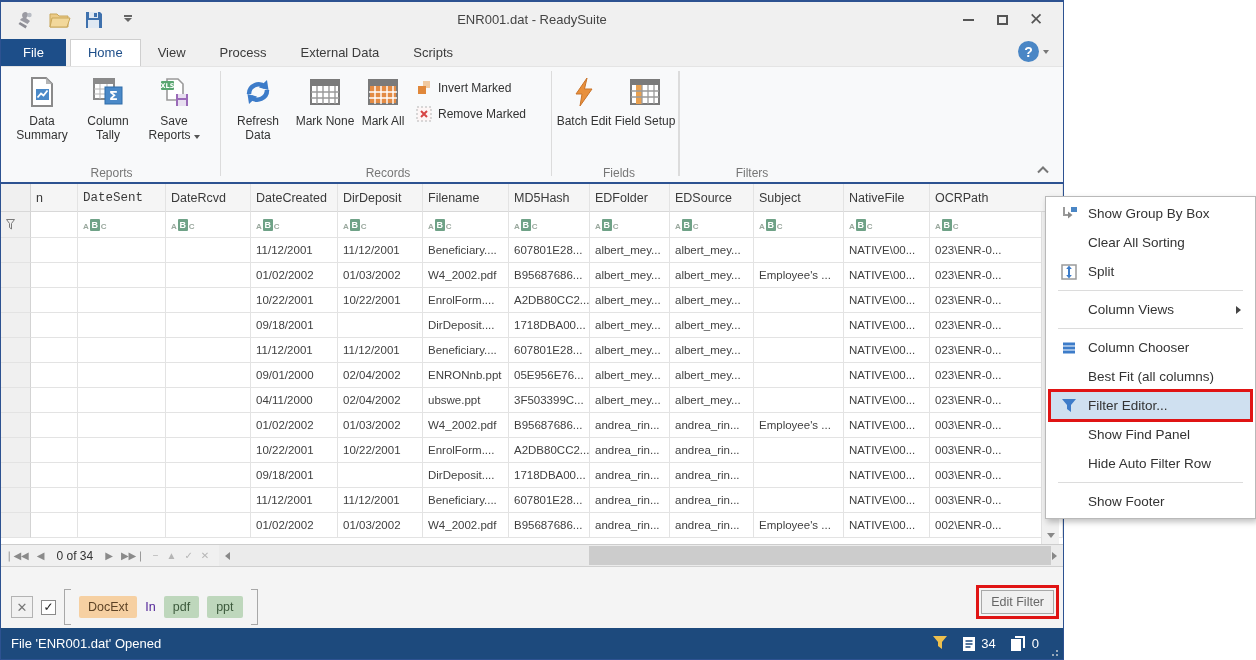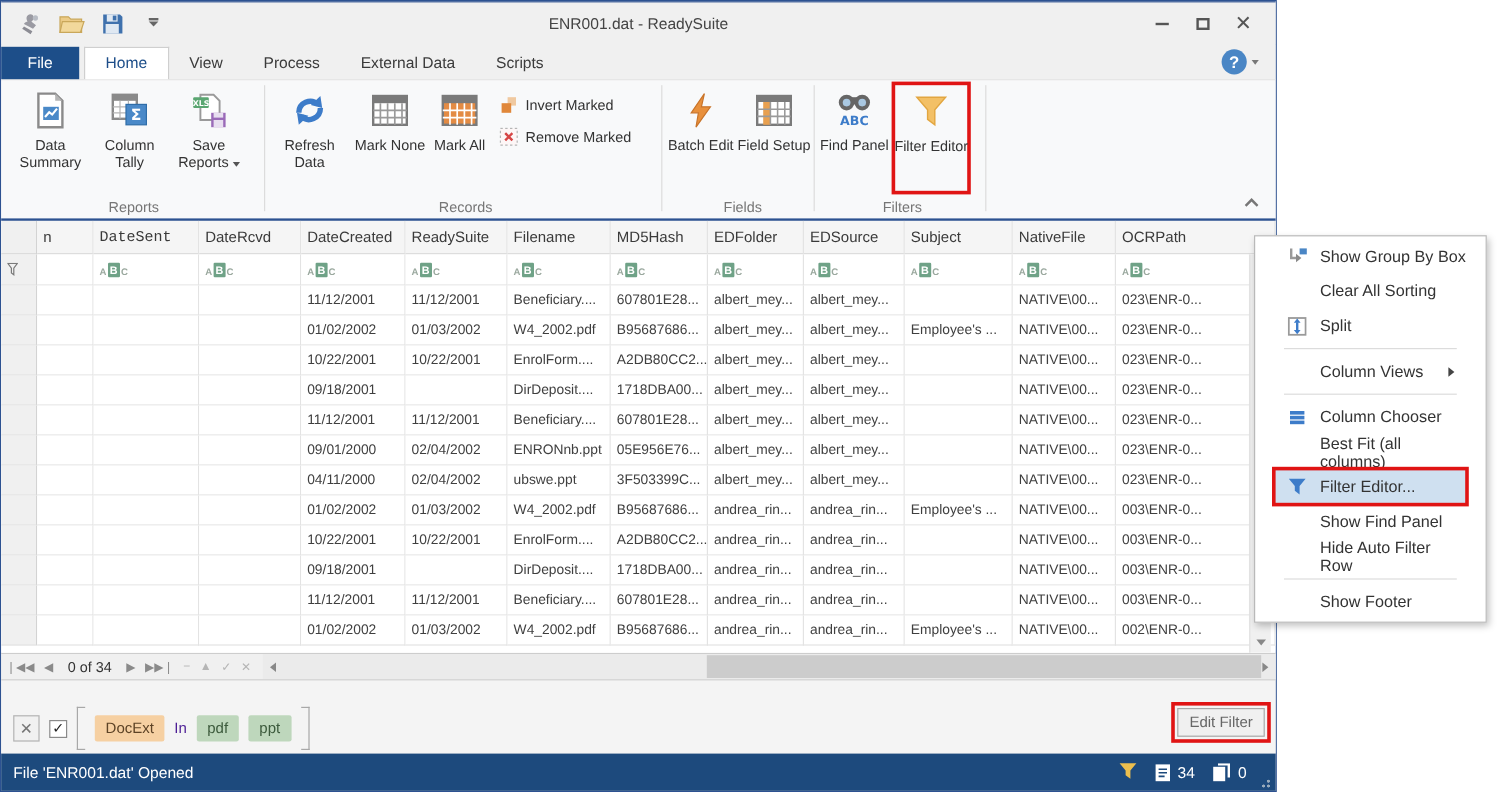--- a/index.html
+++ b/index.html
@@ -90,21 +90,21 @@
   
   .statusbar { height:31px; background:#1d4a7d; display:flex; align-items:center; color:#fff; font-size:13px; padding:0 10px; position:relative; }
   .sbicons { margin-left:auto; display:flex; align-items:center; gap:14px; padding-right:14px; }
   .sbitem { display:flex; align-items:center; gap:5px; font-size:13px; color:#fff; }
   .grip { position:absolute; right:2px; bottom:2px; width:10px; height:10px; background:
     radial-gradient(circle at 2px 8px,#9ab 1px,transparent 1.5px),
     radial-gradient(circle at 6px 8px,#9ab 1px,transparent 1.5px),
     radial-gradient(circle at 6px 4px,#9ab 1px,transparent 1.5px); }
 
   
-  .menu { position:absolute; left:1045px; top:196px; width:194px; background:#fff; border:1px solid #b9b9b9; box-shadow:2px 3px 6px rgba(0,0,0,.25); padding:2px 16px; }
+  .menu { position:absolute; left:1045px; top:196px; width:211px; background:#fff; border:1px solid #b9b9b9; box-shadow:2px 3px 6px rgba(0,0,0,.25); padding:2px 4px; }
   .mi { height:29px; display:flex; align-items:center; font-size:13.5px; color:#333; position:relative; }
   .mi .micon { width:38px; display:flex; align-items:center; justify-content:center; flex:none; }
   .mi .mlabel { flex:1; }
   .msep { height:1px; background:#dcdcdc; margin:4px 8px; }
   .subarrow { width:0; height:0; border-top:4px solid transparent; border-bottom:4px solid transparent; border-left:5px solid #444; margin-right:10px; }
   .mi.hl { background:#cfe0f0; outline:3px solid #e01414; outline-offset:-1px; z-index:2; }
 </style>
 </head>
 <body>
 
@@ -261,62 +261,41 @@
                 <rect x="2" y="4" width="28" height="24" fill="#fff" stroke="#7a7a7a" stroke-width="2"></rect>
                 <rect x="2" y="4" width="28" height="5" fill="#7a7a7a"></rect>
                 <rect x="7" y="9" width="6" height="19" fill="#e8a050"></rect>
                 <path d="M13 9v19M19 9v19M25 9v19M2 15h28M2 21h28" stroke="#9a9a9a" stroke-width="1.3"></path>
               </svg>
             <span class="lbl">Field Setup</span>
           </div>
         </div>
         <div class="rsep"></div>
 
-        <div class="rgroup" style="width:142px">
-          <div class="bigbtn" style="width:58px">
-            <svg width="32" height="32" viewBox="0 0 32 32">
-                <rect x="12" y="5" width="8" height="6" fill="#666"></rect>
-                <circle cx="9.5" cy="9.5" r="6.5" fill="#666"></circle>
-                <circle cx="22.5" cy="9.5" r="6.5" fill="#666"></circle>
-                <circle cx="9.5" cy="9.5" r="3.2" fill="#a9c8e2"></circle>
-                <circle cx="22.5" cy="9.5" r="3.2" fill="#a9c8e2"></circle>
-                <text x="16" y="28" text-anchor="middle" font-size="10.5" font-weight="bold" fill="#3d7cc9" font-family="DejaVu Sans, sans-serif">ABC</text>
-              </svg>
-            <span class="lbl">Find Panel</span>
-          </div>
-          <div class="redbox-ribbon">
-            <div class="bigbtn" style="width:58px">
-              <svg width="32" height="32" viewBox="0 0 32 32">
-                  <polygon points="4,4 28,4 19,14.5 19,27 13,22.5 13,14.5" fill="#f3c066" stroke="#e2a641" stroke-width="1.2"></polygon>
-                </svg>
-              <span class="lbl">Filter Editor</span>
-            </div>
-          </div>
-        </div>
         <div class="rsep"></div>
       </div>
       <div class="glabel" style="left:4px; width:213px">Reports</div>
       <div class="glabel" style="left:224px; width:326px">Records</div>
       <div class="glabel" style="left:556px; width:124px">Fields</div>
       <div class="glabel" style="left:686px; width:130px">Filters</div>
       <div class="ribchevron">
         <svg width="12" height="8" viewBox="0 0 12 8">
             <polyline points="1,6.5 6,1.5 11,6.5" stroke="#777" stroke-width="2" fill="none"></polyline>
           </svg>
       </div>
     </div>
 
     <div class="grid">
       <div class="ghrow">
           <div class="gcell ghead gind" style="width: 30px;"></div>
           <div class="gcell ghead" style="width: 47px;">n</div>
           <div class="gcell ghead" style="width: 88px; font-family: Liberation Mono, monospace;">DateSent</div>
           <div class="gcell ghead" style="width: 85px;">DateRcvd</div>
           <div class="gcell ghead" style="width: 87px;">DateCreated</div>
-          <div class="gcell ghead" style="width: 85px;">ReadySuite</div>
+          <div class="gcell ghead" style="width: 85px;">DirDeposit</div>
           <div class="gcell ghead" style="width: 86px;">Filename</div>
           <div class="gcell ghead" style="width: 81px;">MD5Hash</div>
           <div class="gcell ghead" style="width: 80px;">EDFolder</div>
           <div class="gcell ghead" style="width: 84px;">EDSource</div>
           <div class="gcell ghead" style="width: 90px;">Subject</div>
           <div class="gcell ghead" style="width: 86px;">NativeFile</div>
           <div class="gcell ghead flex" style="width: 87px;">OCRPath</div>
         </div>
       <div class="ghrow">
           <div class="gcell gfilter gind" style="width: 30px;">

